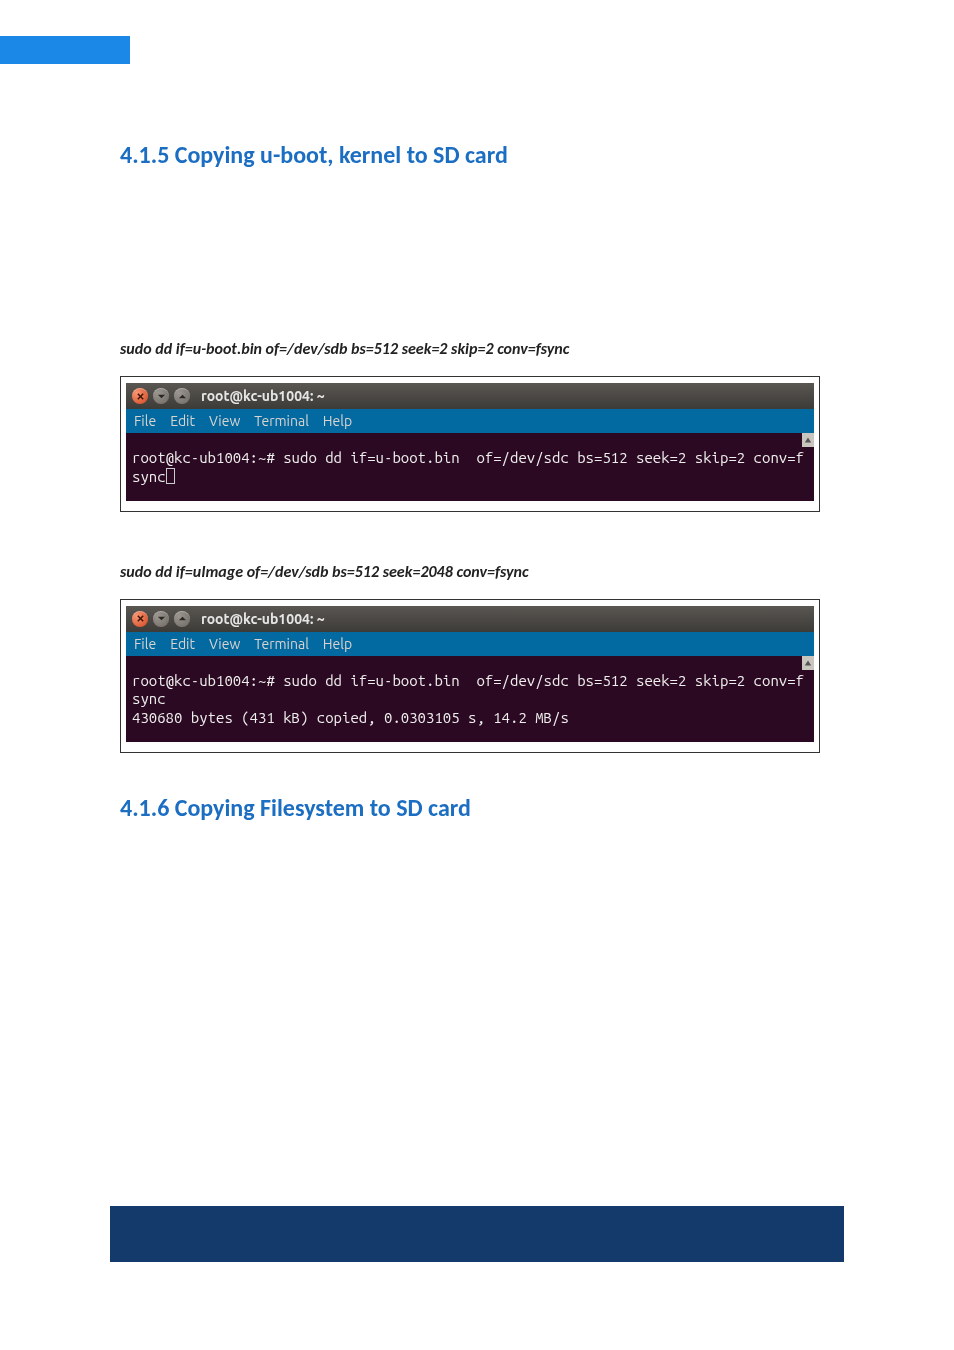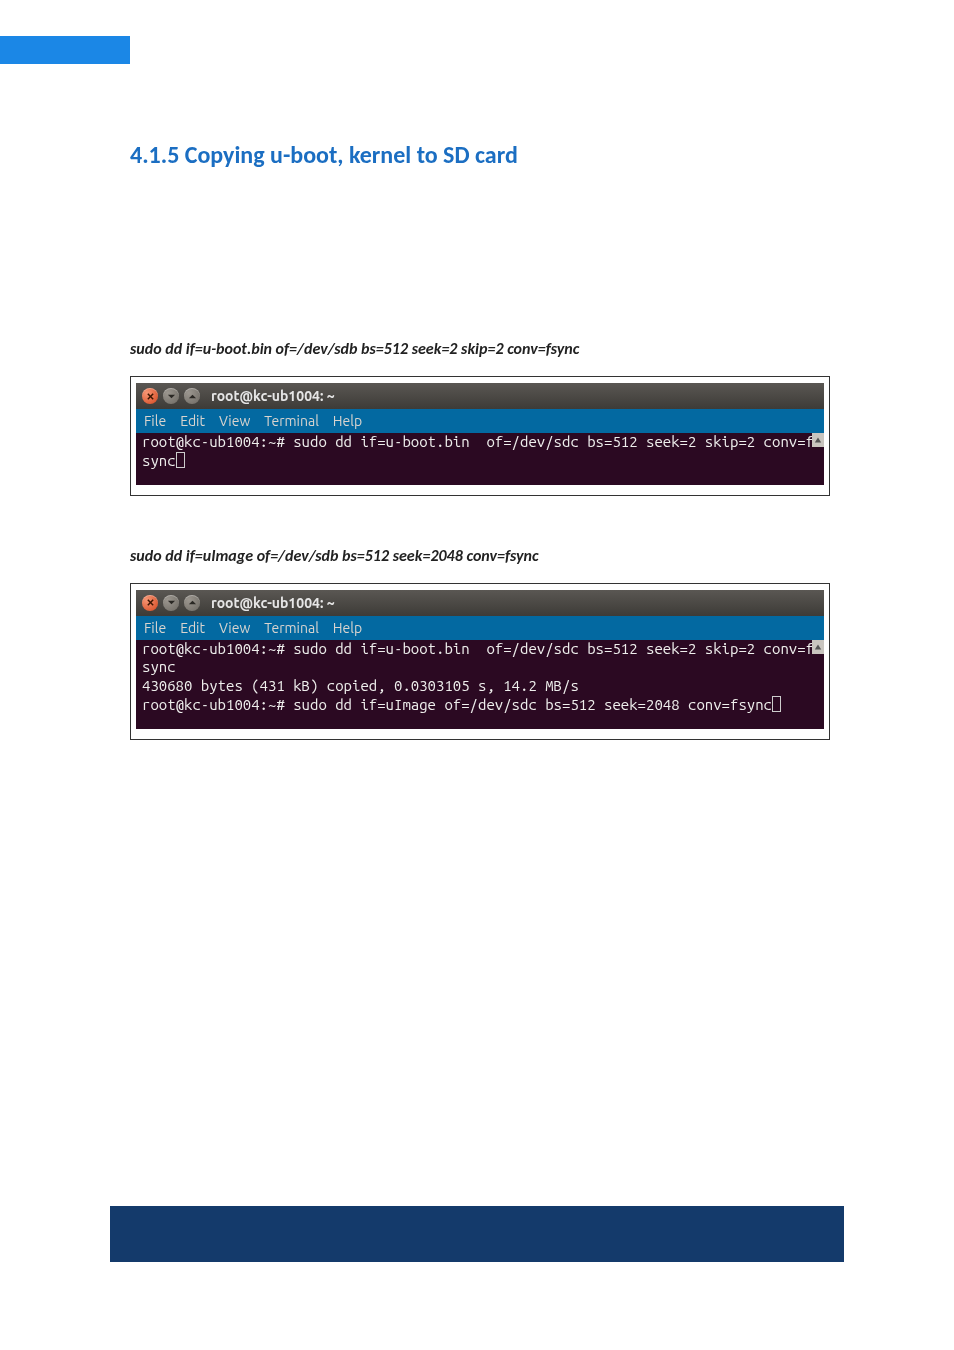--- a/index.html
+++ b/index.html
@@ -12,21 +12,21 @@
     color:#000;
   }
   .top-bar{
     position:absolute;
     left:0;top:36px;
     width:130px;height:28px;
     background:#1b87e6;
   }
   .page{
     position:absolute;
-    left:130px;top:140px;
+    left:120px;top:140px;
     width:700px;
   }
   h2{
     color:#1b6ec2;
     font-weight:700;
     font-size:24px;
     margin:0 0 20px 0;
   }
   h2 .num{color:#1b6ec2;}
   .body-text{
@@ -80,21 +80,21 @@
     background:#0369a1;
     color:#d9d4cf;
     font-family:"Ubuntu","Segoe UI",sans-serif;
     font-size:14px;
     padding:4px 8px;
     display:flex;
     gap:14px;
   }
   .term-body{
     background:#2b0922;
-    padding:0 6px 14px 6px;
+    padding:16px 6px 14px 6px;
     line-height:1.25;
     position:relative;
     min-height:32px;
   }
   .term-body .line{white-space:pre;}
   .fg-white{color:#eeeeec;}
   .cursor{
     display:inline-block;
     width:7px;height:14px;
     border:1px solid #ccc;
@@ -206,23 +206,26 @@
       </div>
       <div class="term-body">
         <div class="scroll-up">
           <svg viewBox="0 0 10 10">
               <polygon points="5,2 1,8 9,8"></polygon>
             </svg>
         </div>
         <div class="line"><span class="fg-white">root@kc-ub1004:~# </span><span class="fg-white">sudo dd if=u-boot.bin  of=/dev/sdc bs=512 seek=2 skip=2 conv=f</span></div>
         <div class="line"><span class="fg-white">sync</span></div>
         <div class="line"><span class="fg-white">430680 bytes (431 kB) copied, 0.0303105 s, 14.2 MB/s</span></div>
-        <div class="line"><span class="fg-white">root@kc-ub1004:~# </span><span class="fg-white">sudo dd if=uImage of=/dev/sdc bs=512 seek=2048 conv=fsync</span><span class="cursor"></span></div>
       </div>
     </div>
   </div>
 
   <div style="height:40px"></div>
 
+  <h2>
+    <span class="num">4.1.6</span>
+    <span>Copying Filesystem to SD card</span>
+  </h2>
 
 </div>
 
 <div class="footer-bar"></div>
 
 </body></html>

